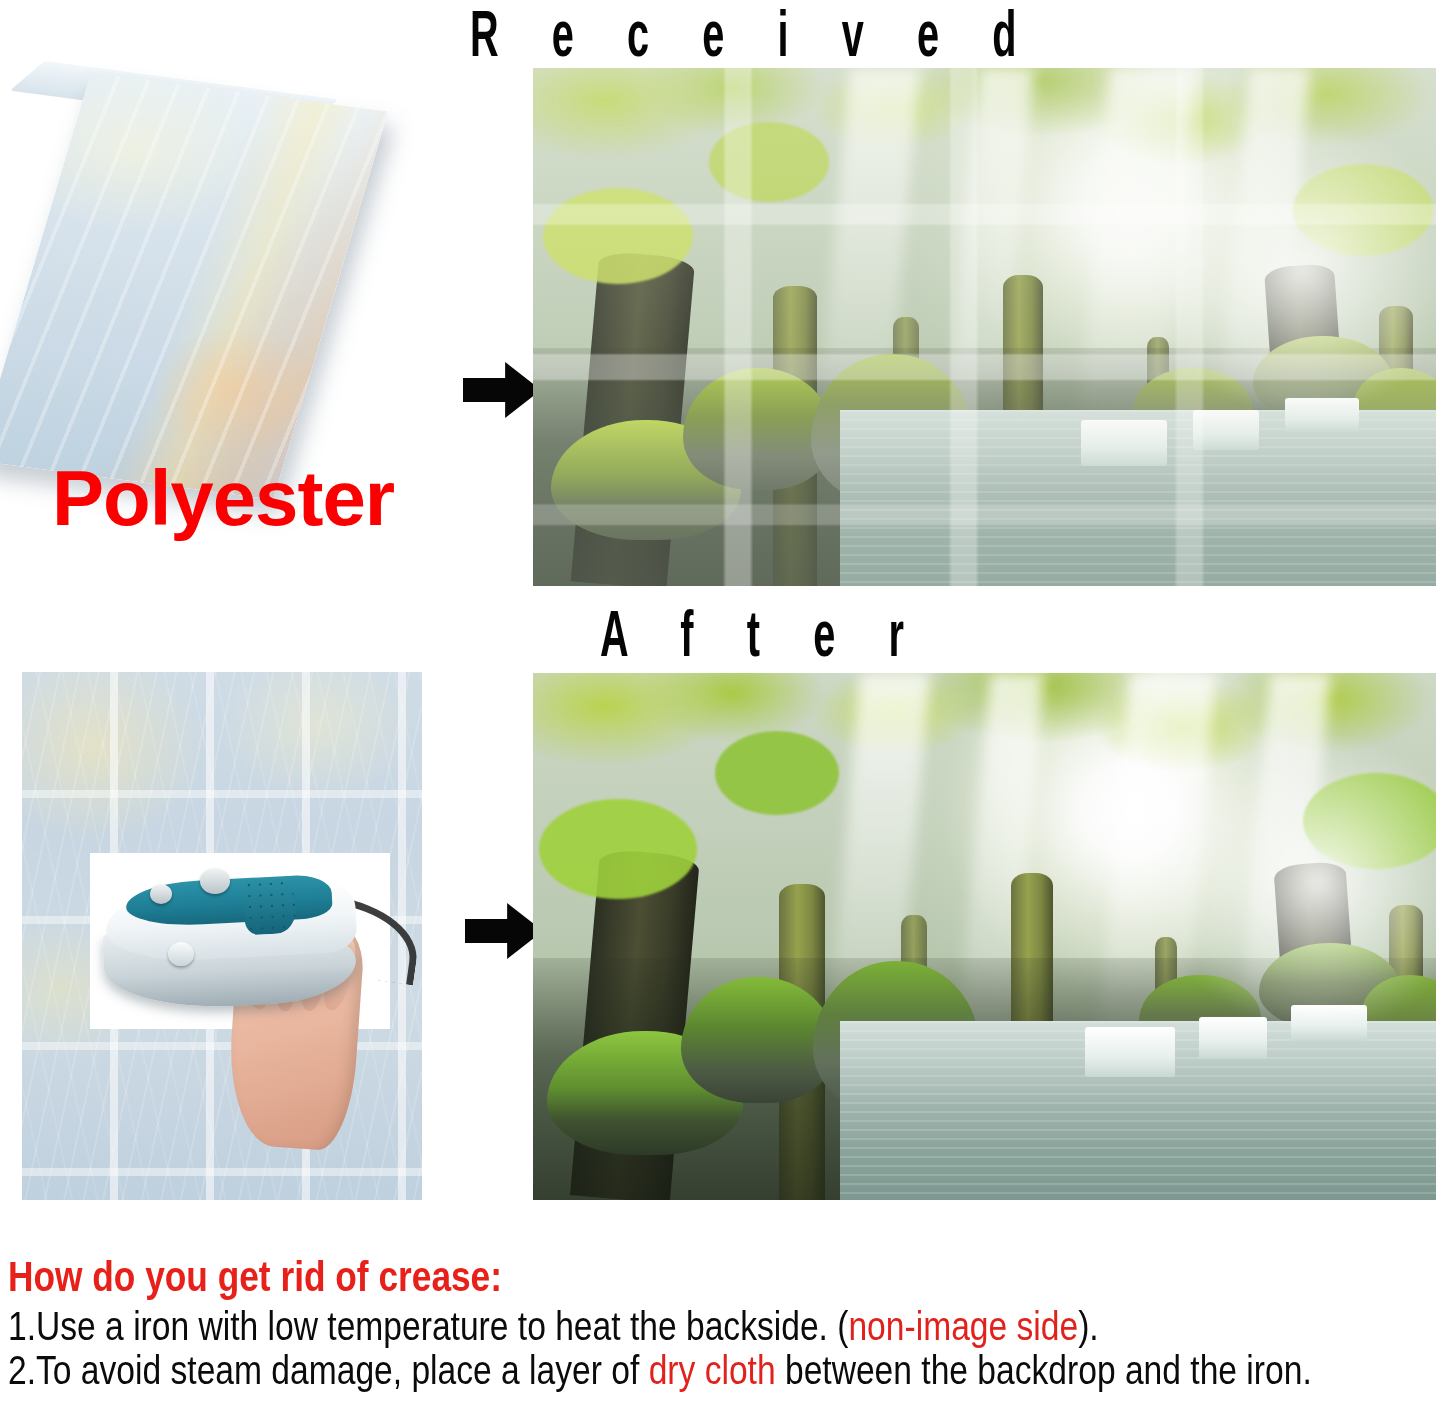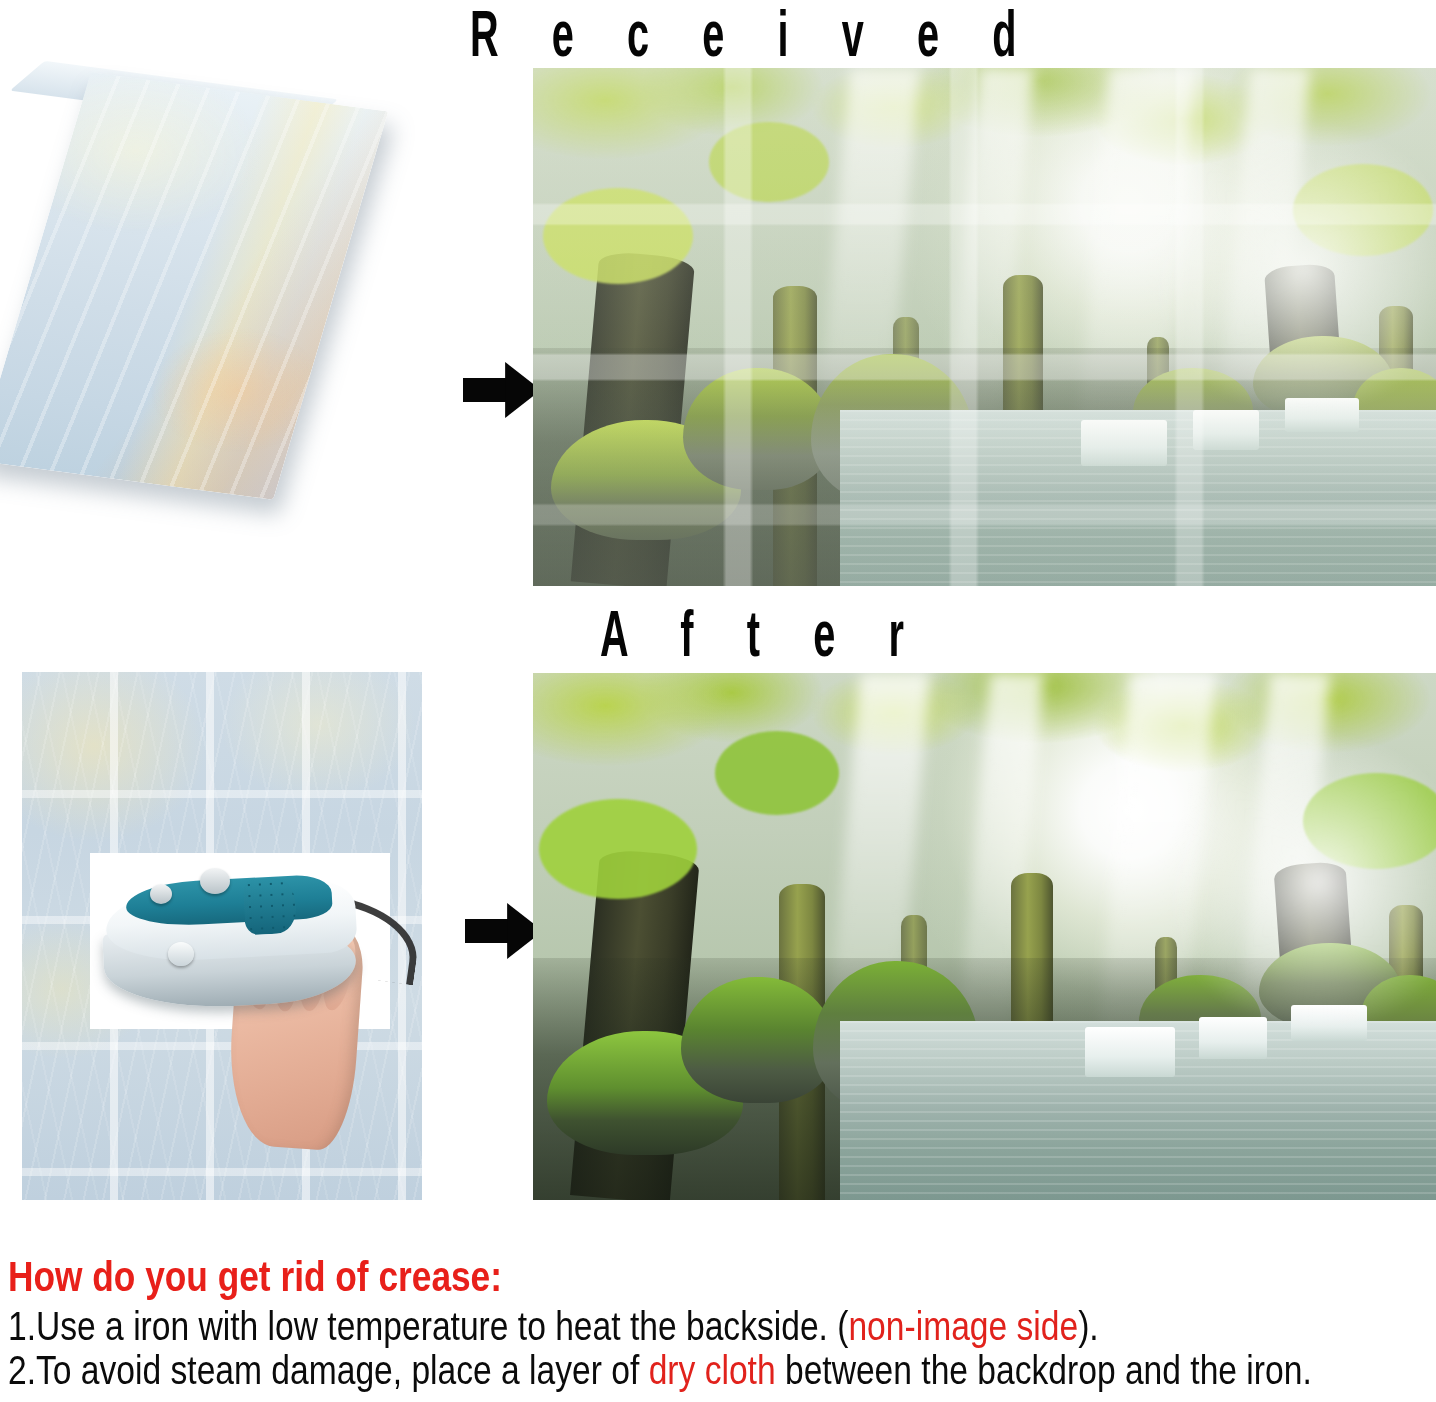--- a/index.html
+++ b/index.html
@@ -214,20 +214,21 @@
 
 <div class="stage">
 
   <div class="hdr" id="hdr-received">R e c e i v e d</div>
 
   <div id="fabric-wrap">
     <div class="fabric-top"></div>
     <div class="fabric"></div>
   </div>
 
+  <div id="polyester">Polyester</div>
 
   <div class="arrow" style="left:463px;top:362px;width:78px;height:56px;">
     <div class="shaft"></div>
     <div class="head"></div>
   </div>
 
   <div class="scene" id="scene-received" style="left:533px;top:68px;width:903px;height:518px;">
     <div class="sky"></div>
     <div class="canopy"></div>
 

